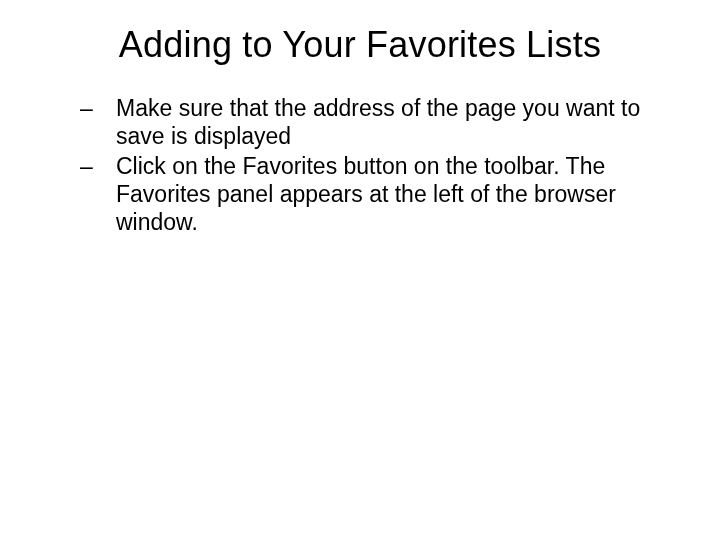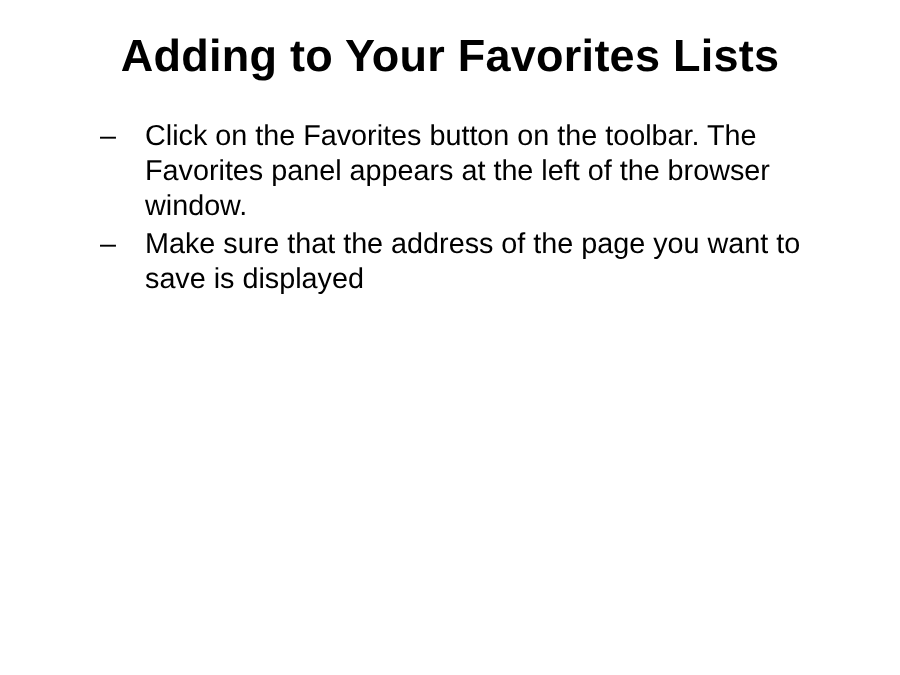--- a/index.html
+++ b/index.html
@@ -11,21 +11,21 @@
       font-family: Arial, Helvetica, sans-serif;
       color: #000000;
       overflow: hidden;
     }
     .slide {
       padding: 20px 40px 0 40px;
       box-sizing: border-box;
     }
     .title {
       font-size: 36px;
-      font-weight: bold;
+      font-weight: normal;
       text-align: center;
       margin: 4px 0 28px 0;
       letter-spacing: 0.2px;
     }
     .bullet-l1 {
       font-size: 26px;
       line-height: 1.22;
       margin: 0 0 14px 0;
       padding-left: 32px;
       position: relative;
@@ -48,16 +48,16 @@
       width: 18px;
     }
   </style>
 </head>
 <body>
 
 <div class="slide">
   <h1 class="title">Adding to Your Favorites Lists</h1>
 
 
+  <div class="bullet-l2"><span class="dash">–</span><span>Make sure that the address of the page you want to save is displayed</span></div>
+
   <div class="bullet-l2"><span class="dash">–</span><span>Click on the Favorites button on the toolbar. The Favorites panel appears at the left of the browser window.</span></div>
-
-  <div class="bullet-l2"><span class="dash">–</span><span>Make sure that the address of the page you want to save is displayed</span></div>
 </div>
 
 </body></html>

